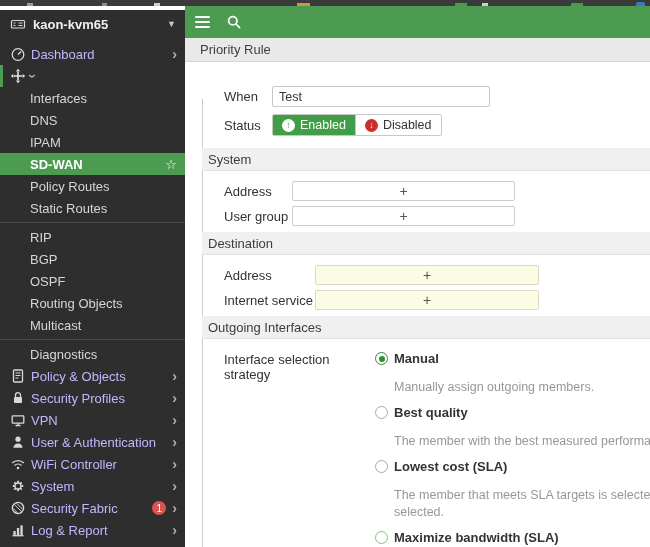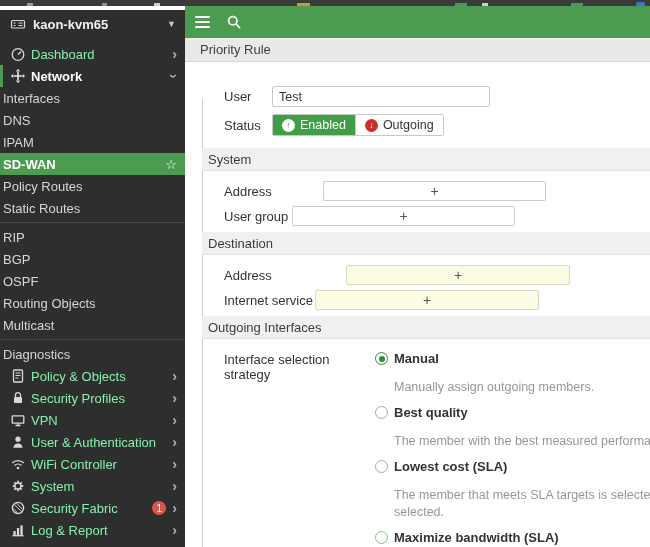--- a/index.html
+++ b/index.html
@@ -13,25 +13,25 @@
 
   
   #sidebar { position:absolute; left:0; top:10px; width:185px; height:541px; background:#2e2e2e; overflow:hidden; }
   #device-row { height:28px; display:flex; align-items:center; padding:0 9px 0 10px; cursor:pointer; }
   #device-row .dev-icon { width:16px; height:16px; flex:0 0 16px; }
   #device-row .dev-label { flex:1; color:#f0f0f0; font-size:13px; margin-left:7px; font-weight:bold; }
   #device-row .dev-caret { color:#c9c9c9; font-size:9px; }
   #sidebar-menu { margin-top:5px; }
   .sb-item { height:22px; display:flex; align-items:center; padding-right:8px; cursor:pointer; border-left:3px solid transparent; }
   .sb-item.top { padding-left:7px; }
-  .sb-item.sub { }
+  .sb-item.sub { padding-left:27px; }
   .sb-icon { width:16px; height:16px; flex:0 0 16px; margin-right:5px; }
   .sb-icon svg { display:block; }
   .sb-label { flex:1; font-size:13px; color:#d6d6d6; white-space:nowrap; overflow:hidden; }
-  .sb-item.top .sb-label { color:#86efac; }
+  .sb-item.top .sb-label { color:#c4b5fd; }
   .sb-item.active { border-left-color:var(--accent,#4d9b51); }
   .sb-item.active .sb-label { font-weight:bold; color:#fff; }
   .sb-item.selected { background:var(--accent,#4d9b51); }
   .sb-item.selected .sb-label { font-weight:bold; color:#fff; }
   .sb-chevron { color:#b0b0b0; font-size:14px; line-height:1; font-weight:bold; }
   .sb-chevron.down { transform:rotate(90deg); }
   .sb-star { color:#fff; font-size:13px; }
   .sb-badge { background:var(--badge-red,#d9534f); color:#fff; font-size:10px; min-width:14px; height:14px; border-radius:7px;
               display:inline-flex; align-items:center; justify-content:center; margin-right:6px; padding:0 3px; }
   .sb-divider { height:1px; background:#474747; margin:3px 0; }
@@ -68,21 +68,21 @@
               font-size:9px; line-height:1; font-weight:bold; }
   .seg.on .ico { background:#fff; color:var(--enabled-green,#3f9e46); }
   .seg.off .ico { background:var(--disabled-red,#c9302c); color:#fff; }
 
   .section-header { margin-top:6px; height:23px; background:#f0f0f0; border-bottom:1px solid #e2e2e2;
                     display:flex; align-items:center; padding-left:6px; }
   .section-header .title { font-size:13px; color:#3c3c3c; }
   #source-header { margin-top:12px; }
 
   .field-row { display:flex; align-items:center; padding-left:22px; height:20px; margin-top:5px; }
-  .field-row.first { margin-top:10px;gap:31px; }
+  .field-row.first { margin-top:10px; }
   .field-label { font-size:13px; color:#333; }
   #source-fields .field-label { width:68px; }
   #dest-fields .field-label { width:91px; }
   .add-box { width:223px; height:20px; border:1px solid #ccc; border-radius:2px; background:#fff;
              display:flex; align-items:center; justify-content:center; cursor:pointer; }
   .add-box.yellow { background:var(--highlight-yellow,#fcfbe3); border-color:#d9d9c6; width:224px; }
   .add-box .plus { font-size:14px; color:#555; line-height:1; }
 
   #strategy-row { display:flex; margin-top:12px; padding-left:22px; align-items:flex-start; }
   #strategy-row .form-label { width:151px; flex:0 0 151px; padding-top:1px; }
@@ -135,21 +135,20 @@
           <span class="sb-label">Dashboard</span>
           <span class="sb-chevron">›</span>
         </div>
         <div class="sb-item top active">
           <span class="sb-icon">
             <svg width="16" height="16" viewBox="0 0 16 16">
               <path d="M8 4 V12 M4 8 H12" stroke="#e8e8e8" stroke-width="1.6"></path>
               <path d="M8 0.8 L5.9 3.4 H10.1 Z M8 15.2 L5.9 12.6 H10.1 Z M0.8 8 L3.4 5.9 V10.1 Z M15.2 8 L12.6 5.9 V10.1 Z" fill="#e8e8e8"></path>
             </svg>
           </span>
-          <span class="sb-label">Network</span>
           <span class="sb-chevron down">›</span>
         </div>
         <div class="sb-item sub">
           <span class="sb-label">Interfaces</span>
         </div>
         <div class="sb-item sub">
           <span class="sb-label">DNS</span>
         </div>
         <div class="sb-item sub">
           <span class="sb-label">IPAM</span>
@@ -287,34 +286,34 @@
     </div>
     <div id="page-header">
       <span class="title">Priority Rule</span>
     </div>
 
     <div id="panel">
       <div id="panel-border"></div>
       <div id="form">
 
         <div class="form-row" id="name-row">
-          <span class="form-label">User</span>
+          <span class="form-label">When</span>
           <input id="name-input" type="text" value="Test" style="">
         </div>
 
         <div class="form-row" id="status-row">
           <span class="form-label">Status</span>
           <span id="status-control">
               <button class="seg on">
                 <span class="ico">↑</span>
                 <span>Enabled</span>
               </button>
               <button class="seg off">
                 <span class="ico">↓</span>
-                <span>Outgoing</span>
+                <span>Disabled</span>
               </button>
             </span>
         </div>
 
         <div class="section-header" id="source-header">
           <span class="title">System</span>
         </div>
         <div id="source-fields">
             <div class="field-row first">
               <span class="field-label">Address</span>

